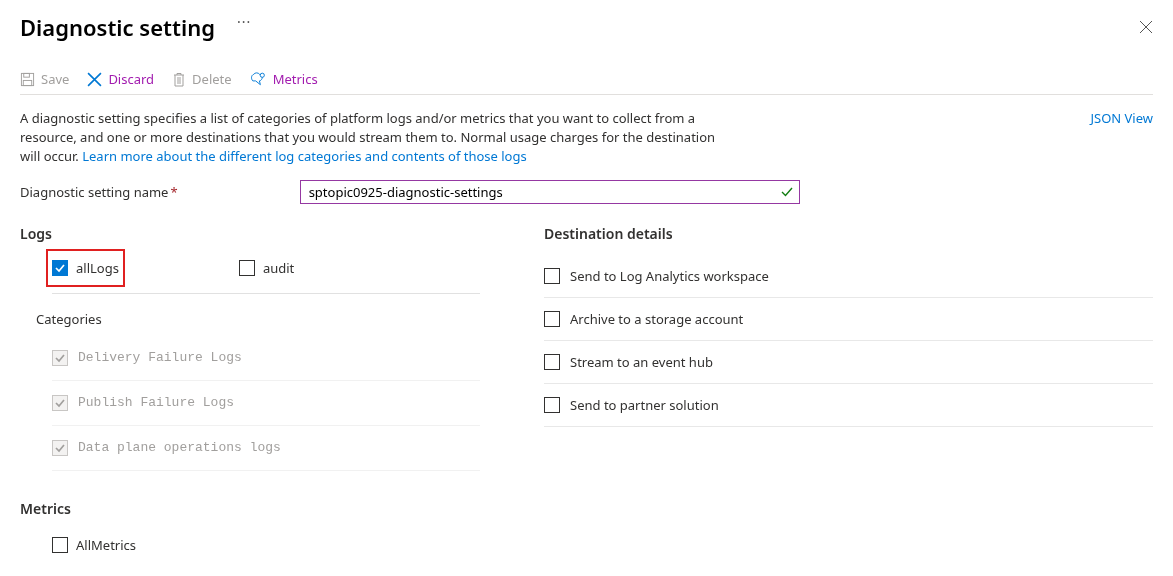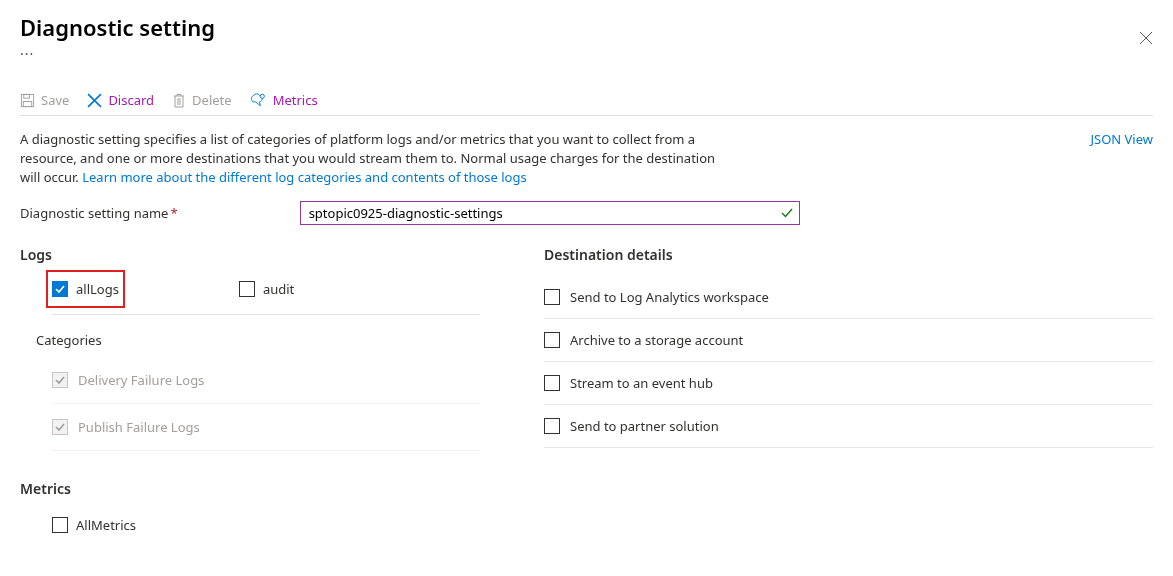--- a/index.html
+++ b/index.html
@@ -17,22 +17,21 @@
     padding: 12px 20px 30px 20px;
   }
   .header-row {
     display: flex;
     align-items: center;
     justify-content: space-between;
   }
   .page-title-wrap {
     display: flex;
     align-items: flex-start;
-    gap: 2px;
-    flex-direction: column;
+    gap: 22px;
   }
   .page-title {
     font-size: 22px;
     font-weight: 600;
     color: #000;
     margin: 0;
   }
   .more-dots {
     color: #555;
     font-size: 14px;
@@ -207,20 +206,21 @@
 
   .cat-list {
     margin-left: 32px;
   }
   .cat-item {
     display: flex;
     align-items: center;
     gap: 10px;
     padding: 14px 0;
     border-bottom: 1px solid #f1f1f1;
+    font-family: Liberation Mono, monospace;
   }
 
   .dest-item {
     display: flex;
     align-items: center;
     gap: 10px;
     padding: 12px 0;
     border-bottom: 1px solid #e8e8e8;
   }
 
@@ -343,20 +343,28 @@
           <span class="lbl-disabled">Delivery Failure Logs</span>
         </div>
         <div class="cat-item">
           <span class="cbx disabled checked">
             <svg class="tick" width="12" height="12" viewBox="0 0 12 12">
                 <path d="M2 6 L5 9 L10 3" stroke="#a19f9d" stroke-width="1.7" fill="none"></path>
               </svg>
           </span>
           <span class="lbl-disabled">Publish Failure Logs</span>
         </div>
+        <div class="cat-item">
+          <span class="cbx disabled checked">
+            <svg class="tick" width="12" height="12" viewBox="0 0 12 12">
+                <path d="M2 6 L5 9 L10 3" stroke="#a19f9d" stroke-width="1.7" fill="none"></path>
+              </svg>
+          </span>
+          <span class="lbl-disabled">Data plane operations logs</span>
+        </div>
       </div>
 
       <div class="metrics">
         <p class="section-title">Metrics</p>
         <div class="check-row">
           <span class="cbx">
             
           </span>
           <span>AllMetrics</span>
         </div>

